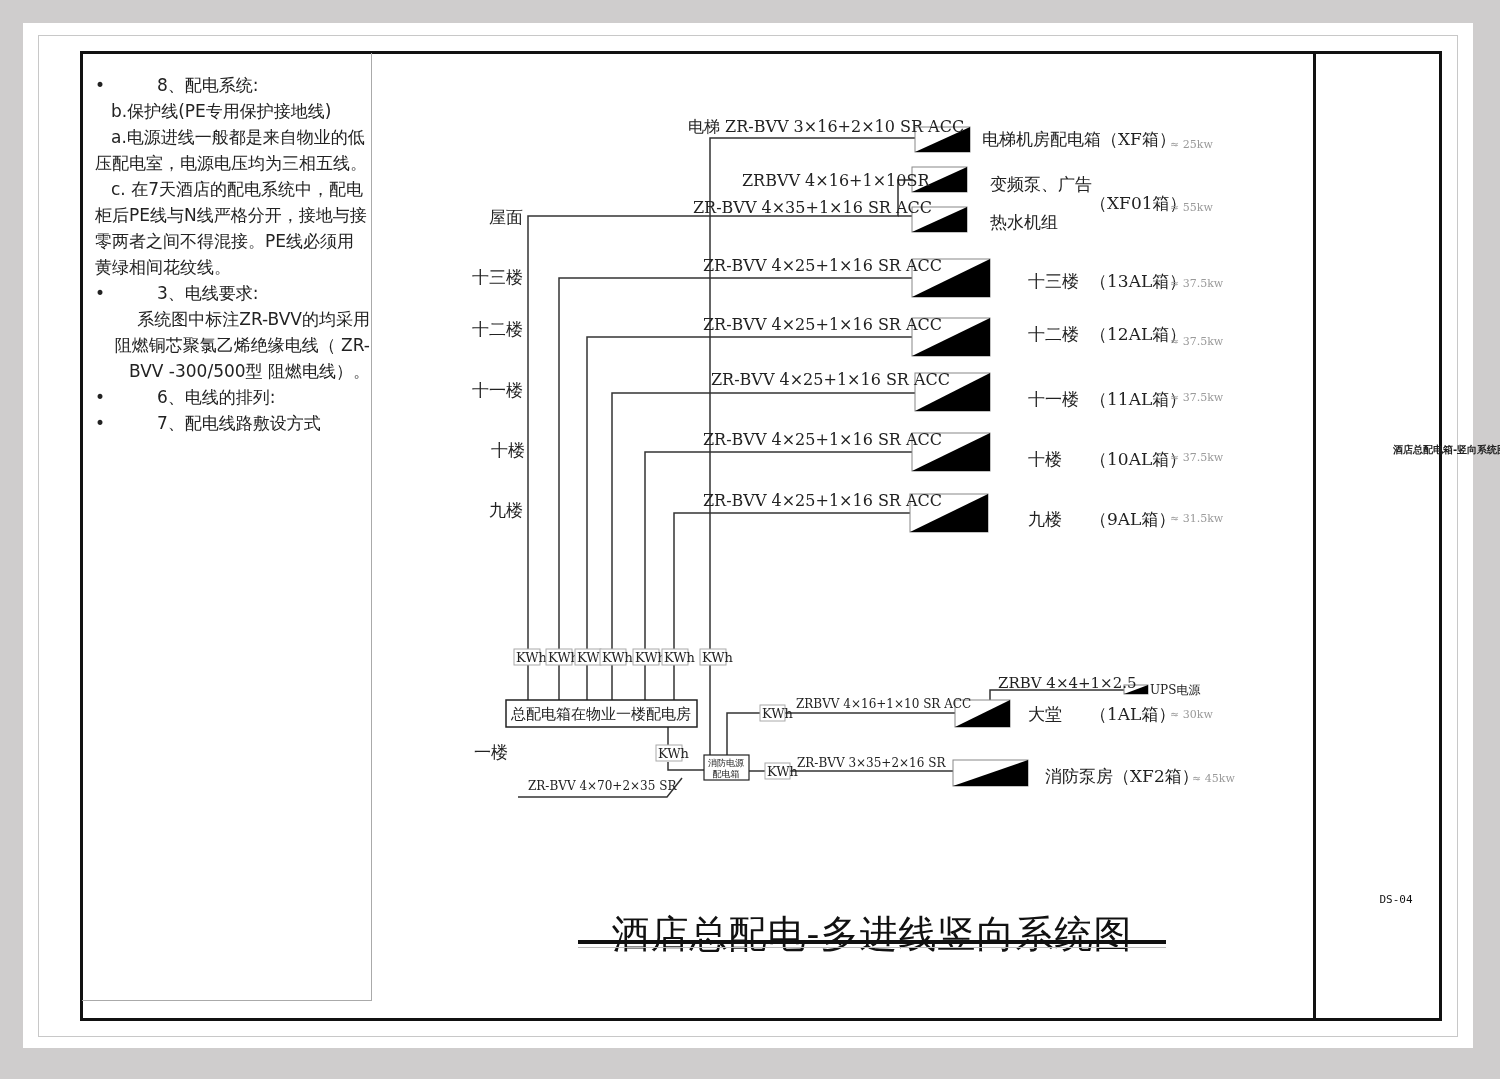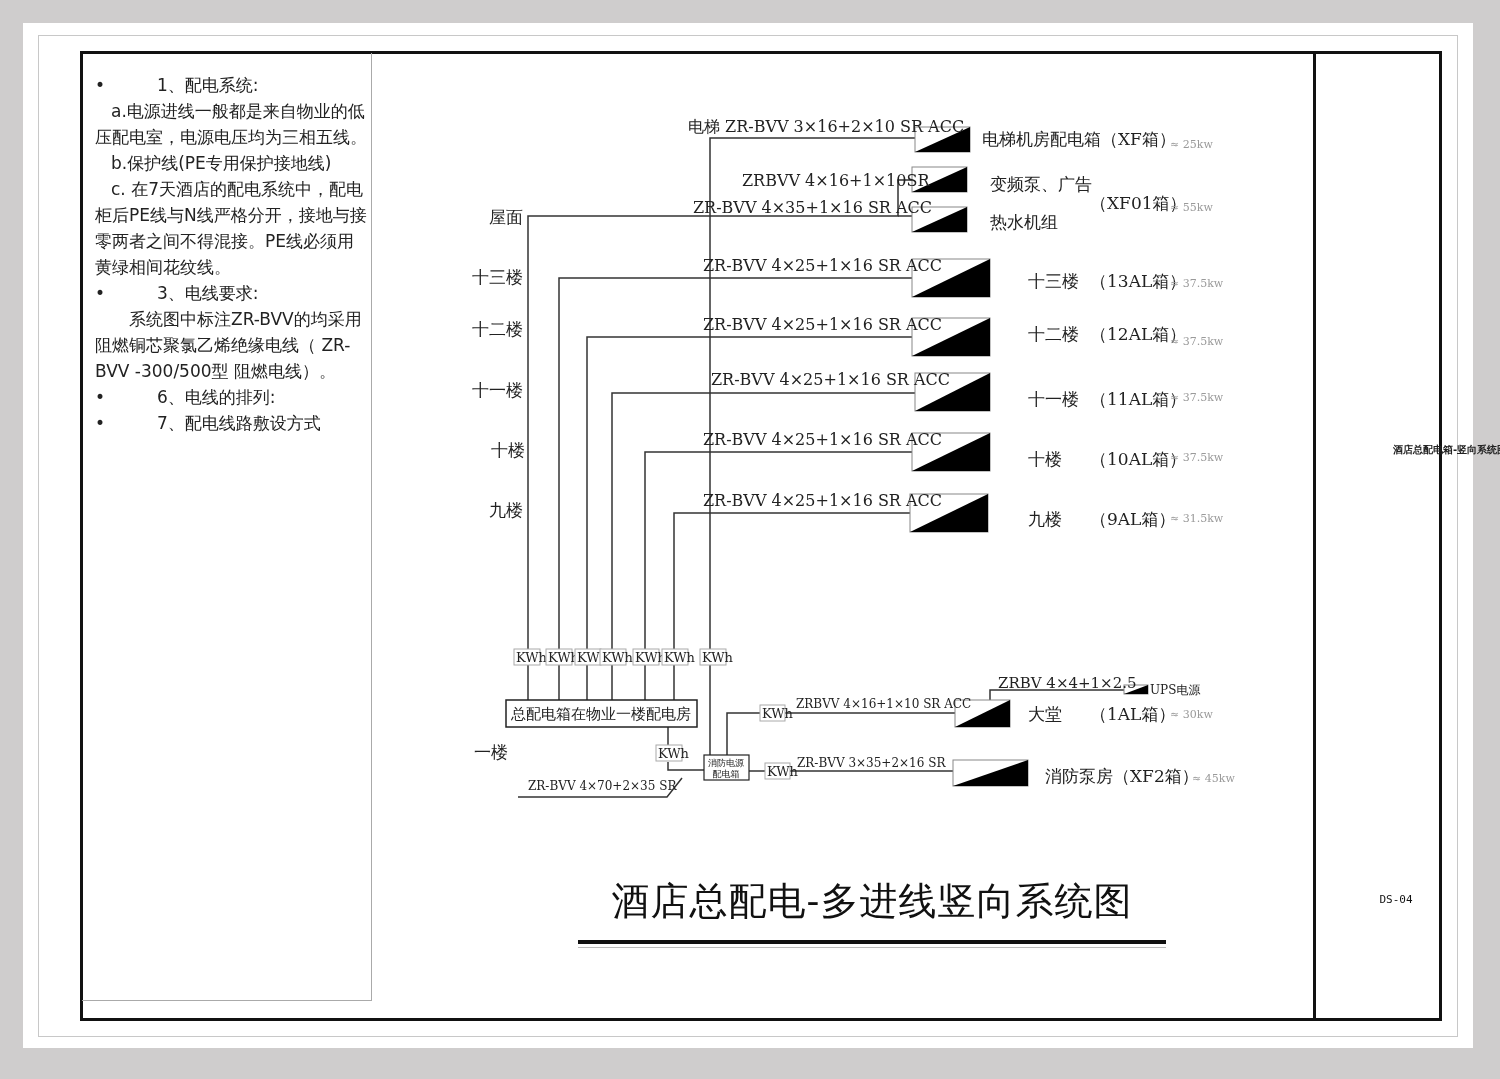--- a/index.html
+++ b/index.html
@@ -8,45 +8,45 @@
   .sheet { position:absolute; left:23px; top:23px; width:1450px; height:1025px; background:#ffffff; }
   .inner-frame { position:absolute; left:38px; top:35px; width:1420px; height:1002px; border:1px solid #c8c8c8; box-sizing:border-box; background:#fff; }
   .main-frame { position:absolute; left:80px; top:51px; width:1362px; height:970px; border:3px solid #111; box-sizing:border-box; }
   .notes-panel { position:absolute; left:82px; top:53px; width:290px; height:948px; border-right:1px solid #aaa; border-bottom:1px solid #aaa; box-sizing:border-box; }
   .title-block { position:absolute; left:1313px; top:51px; width:3px; height:970px; background:#111; }
   .notes { position:absolute; left:95px; top:72px; width:275px; font-family:"DejaVu Sans", sans-serif; font-size:17px; line-height:26px; color:#222; }
   .notes p { margin:0; }
   .notes .bullet { display:flex; }
   .notes .bullet .dot { width:62px; font-size:17px; }
   .notes .indent1 { text-indent:16px; }
-  .notes .indent2 { text-indent:34px; }
+  .notes .indent2 { text-indent:34px;text-align:right; }
   .side-title { position:absolute; left:1388px; top:443px; width:124px; text-align:center; font-family:"DejaVu Sans", sans-serif; font-size:10px; font-weight:bold; color:#222; }
   .sheet-no { position:absolute; left:1316px; top:893px; width:160px; text-align:center; font-family:"DejaVu Sans Mono", monospace; font-size:11px; color:#111; }
-  .main-title { position:absolute; left:578px; top:876px; width:588px; text-align:center; font-family:"DejaVu Serif", serif; font-size:38px; color:#111; letter-spacing:1px; }
+  .main-title { position:absolute; left:578px; top:909px; width:588px; text-align:center; font-family:"DejaVu Serif", serif; font-size:38px; color:#111; letter-spacing:1px; }
   .title-rule { position:absolute; left:578px; top:940px; width:588px; height:4px; background:#111; }
   .title-rule2 { position:absolute; left:578px; top:947px; width:588px; height:1px; background:#bbb; }
   svg#diagram { position:absolute; left:0; top:0; }
   svg text { font-family:"DejaVu Serif", serif; }
 </style>
 </head>
 <body>
 
 <div class="sheet"></div>
 <div class="inner-frame"></div>
 <div class="main-frame"></div>
 <div class="notes-panel"></div>
 <div class="title-block"></div>
 
 <div class="notes">
   <p class="bullet">
       <span class="dot">•</span>
-      <span>1、配电系统:</span>
-    </p>
+      <span>8、配电系统:</span>
+    </p>
+  <p class="indent1">b.保护线(PE专用保护接地线)</p>
   <p class="indent1">a.电源进线一般都是来自物业的低压配电室，电源电压均为三相五线。</p>
-  <p class="indent1">b.保护线(PE专用保护接地线)</p>
   <p class="indent1">c. 在7天酒店的配电系统中，配电柜后PE线与N线严格分开，接地与接零两者之间不得混接。PE线必须用黄绿相间花纹线。</p>
   <p class="bullet">
       <span class="dot">•</span>
       <span>3、电线要求:</span>
     </p>
   <p class="indent2">系统图中标注ZR-BVV的均采用阻燃铜芯聚氯乙烯绝缘电线（ ZR-BVV -300/500型 阻燃电线）。</p>
   <p class="bullet">
       <span class="dot">•</span>
       <span>6、电线的排列:</span>
     </p>

